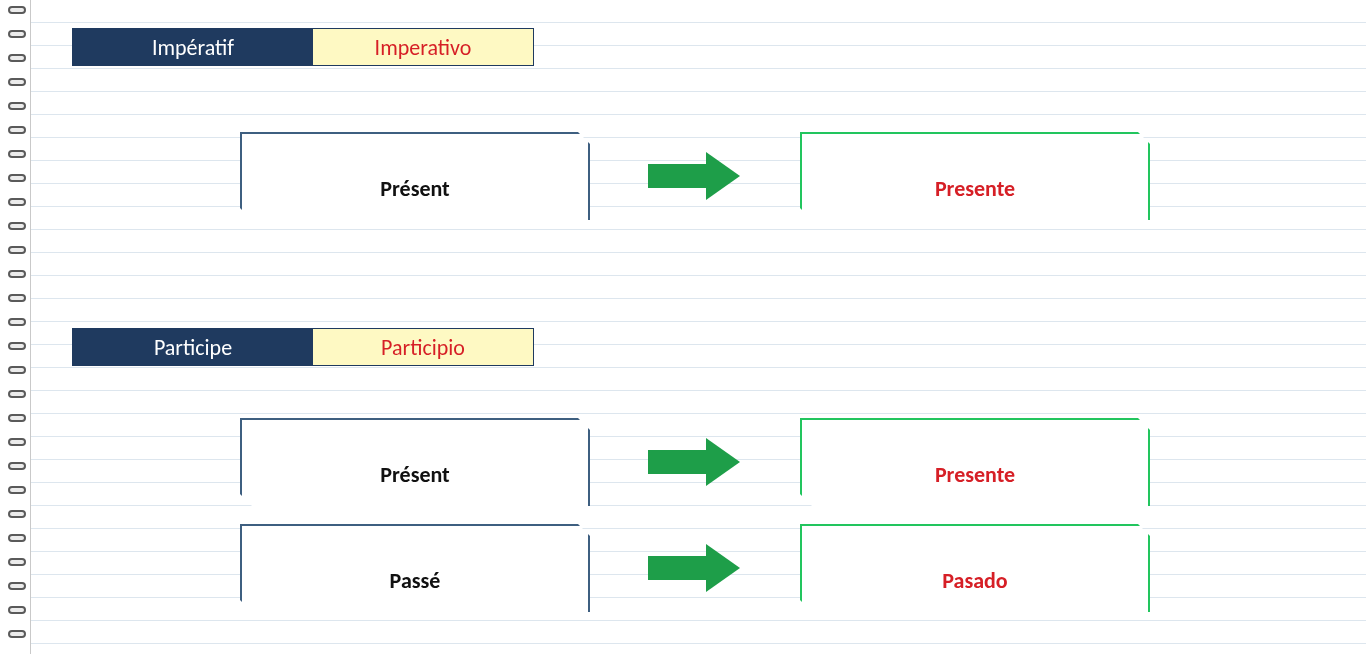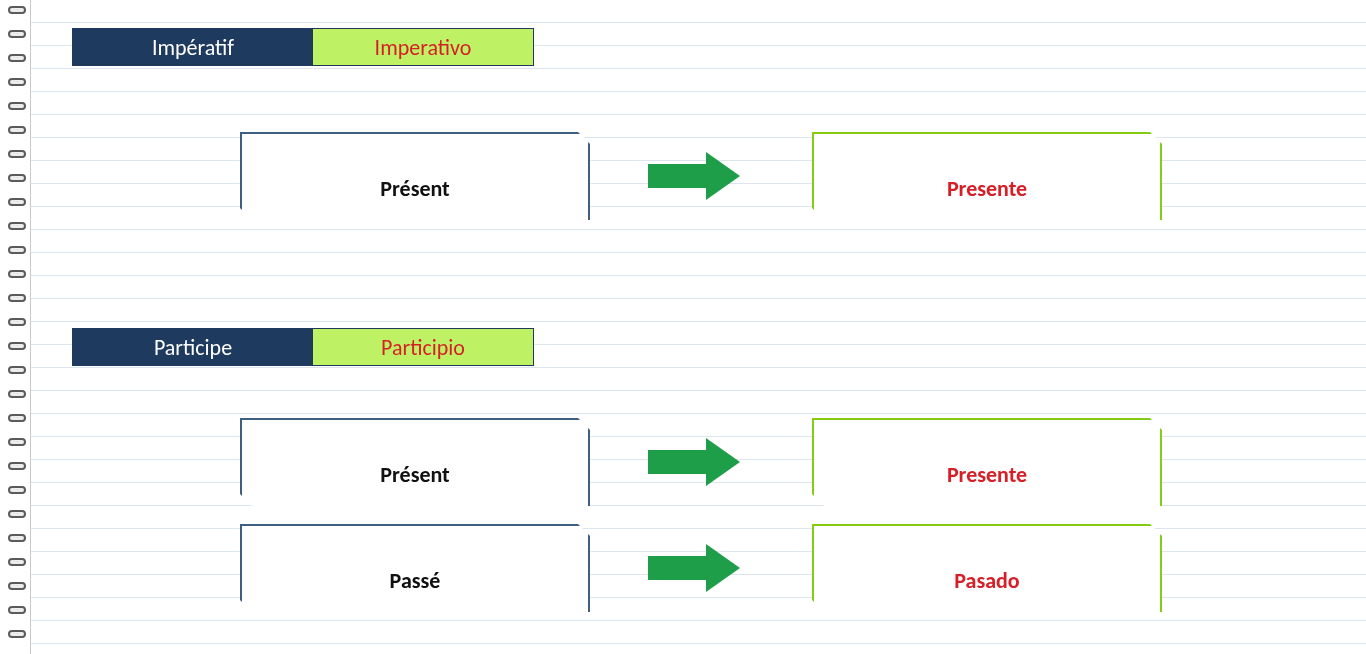--- a/index.html
+++ b/index.html
@@ -56,21 +56,21 @@
     background: #1f3a5f;
     color: #ffffff;
     font-size: 22px;
     display: flex;
     align-items: center;
     justify-content: center;
     padding: 0 12px;
     min-width: 240px;
   }
   .section-header .light {
-    background: #bef264;
+    background: #fef9c3;
     color: #d61f26;
     font-size: 22px;
     display: flex;
     align-items: center;
     justify-content: center;
     padding: 0 16px;
     min-width: 220px;
   }
   
   .tense-box {
@@ -83,24 +83,23 @@
     font-weight: 700;
     font-size: 22px;
     background: #ffffff;
   }
   .tense-blue {
     border: 2px solid #3e5f80;
     color: #111;
     clip-path: polygon(0 0, 338px 0, 350px 12px, 350px 88px, 12px 88px, 0 76px);
   }
   .tense-red {
-    border: 2px solid #84cc16;
+    border: 2px solid #22c55e;
     color: #d61f26;
     clip-path: polygon(0 0, 338px 0, 350px 12px, 350px 88px, 12px 88px, 0 76px);
-    margin-left: 12px;
   }
   
   .arrow {
     position: absolute;
     width: 96px;
     height: 48px;
   }
   .arrow .shaft {
     position: absolute;
     left: 0;

